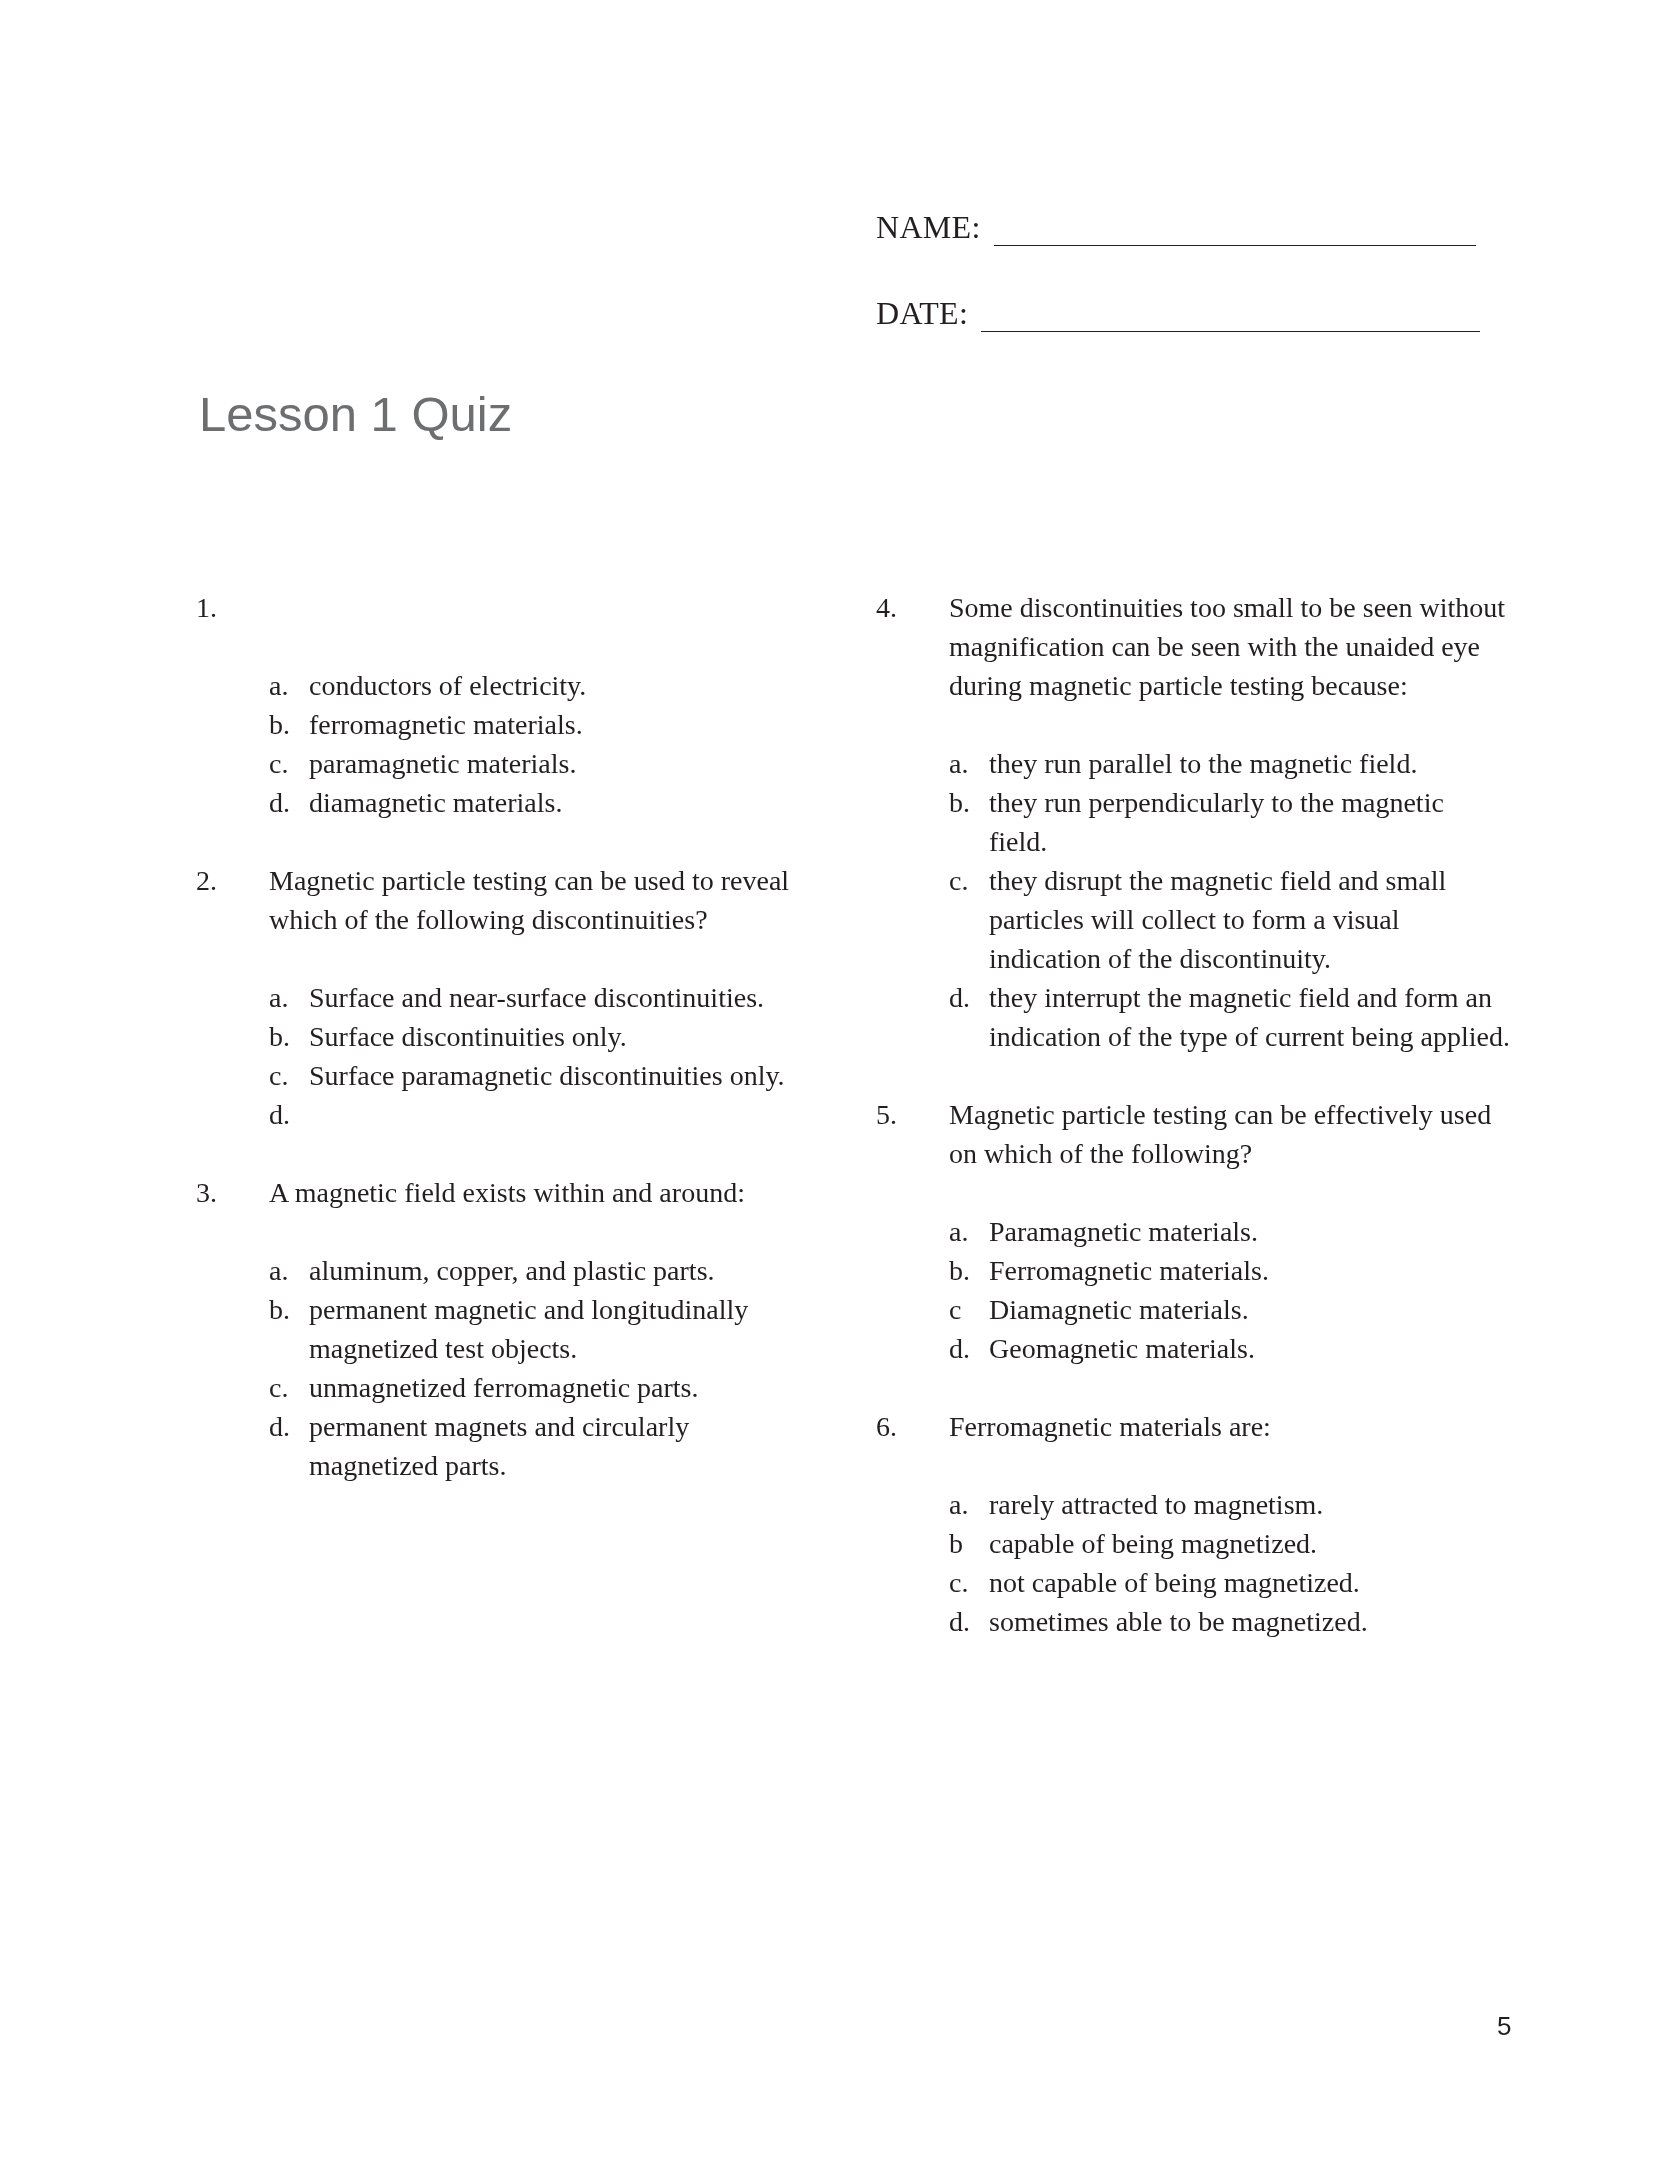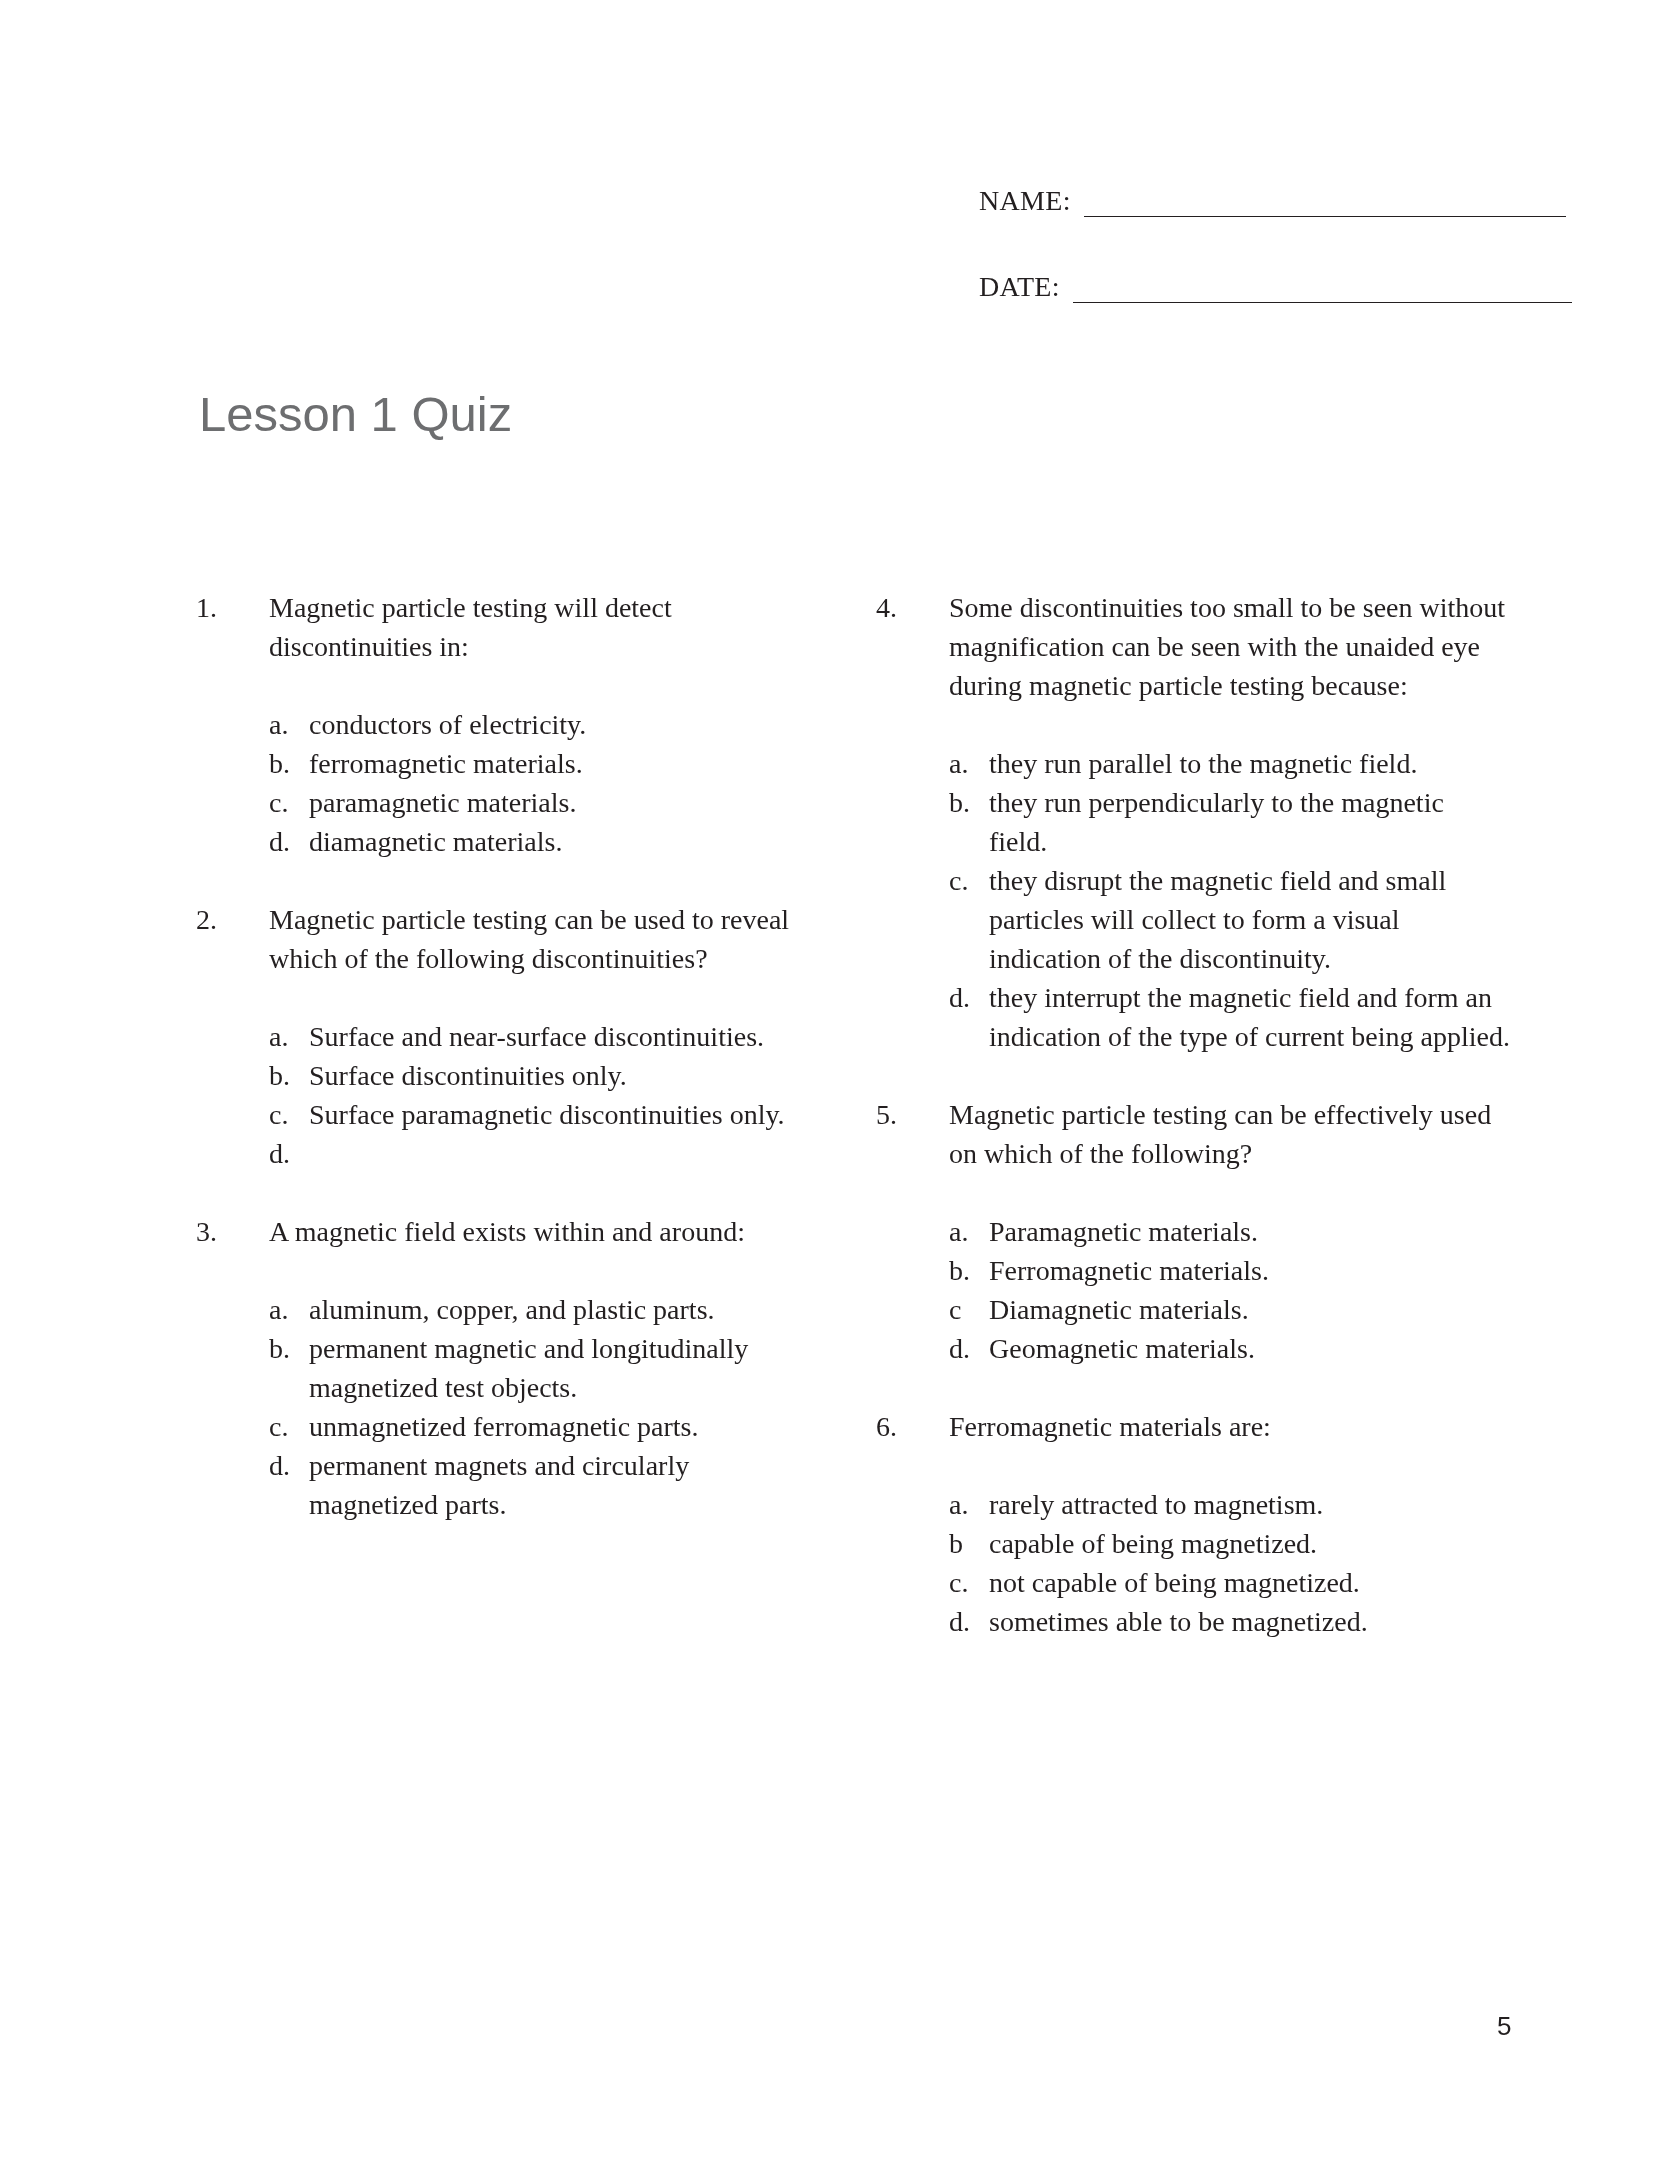--- a/index.html
+++ b/index.html
@@ -1,18 +1,18 @@
 <!DOCTYPE html>
 <html style="font-size:15px"><head>
 <meta charset="utf-8">
 <style>
   html, body { margin: 0; padding: 0; background: #ffffff; }
   body { width: 1680px; height: 2174px; position: relative; overflow: hidden;
          font-family: "Liberation Serif", "DejaVu Serif", serif; color: #231f20; }
-  .field { position: absolute; left: 979px; font-size: 28px; display: flex; align-items: flex-end; }
+  .field { position: absolute; left: 876px; font-size: 32px; display: flex; align-items: flex-end; margin-top: 24px; }
   .field .label { letter-spacing: 0.3px; }
   .field .line { border-bottom: 1.9px solid #231f20; height: 26px; margin-left: 13px; }
   #name-field { top: 185px; }
   #name-field .line { width: 482px; }
   #date-field { top: 271px; text-align: right; }
   #date-field .line { width: 499px; }
   .title { position: absolute; left: 199px; top: 386px; margin: 0; font-weight: normal;
            font-family: Liberation Sans, sans-serif; font-size: 49px; color: #6d6e70; }
   .col { position: absolute; top: 588px; width: 640px; }
   #col-left { left: 196px; }
@@ -42,21 +42,20 @@
   <span class="line"></span>
 </div>
 
 <h1 class="title">Lesson 1 Quiz</h1>
 
 <div class="col" id="col-left">
 
   <div class="q">
     <div class="q-row">
       <span class="q-num">1.</span>
-      <span class="q-text" style="max-width:433px">Magnetic particle testing will detect discontinuities in:</span>
     </div>
     <ul class="opts">
       <li class="opt">
           <span class="opt-letter">a.</span>
           <span class="opt-text">conductors of electricity.</span>
         </li>
       <li class="opt">
           <span class="opt-letter">b.</span>
           <span class="opt-text">ferromagnetic materials.</span>
         </li>

